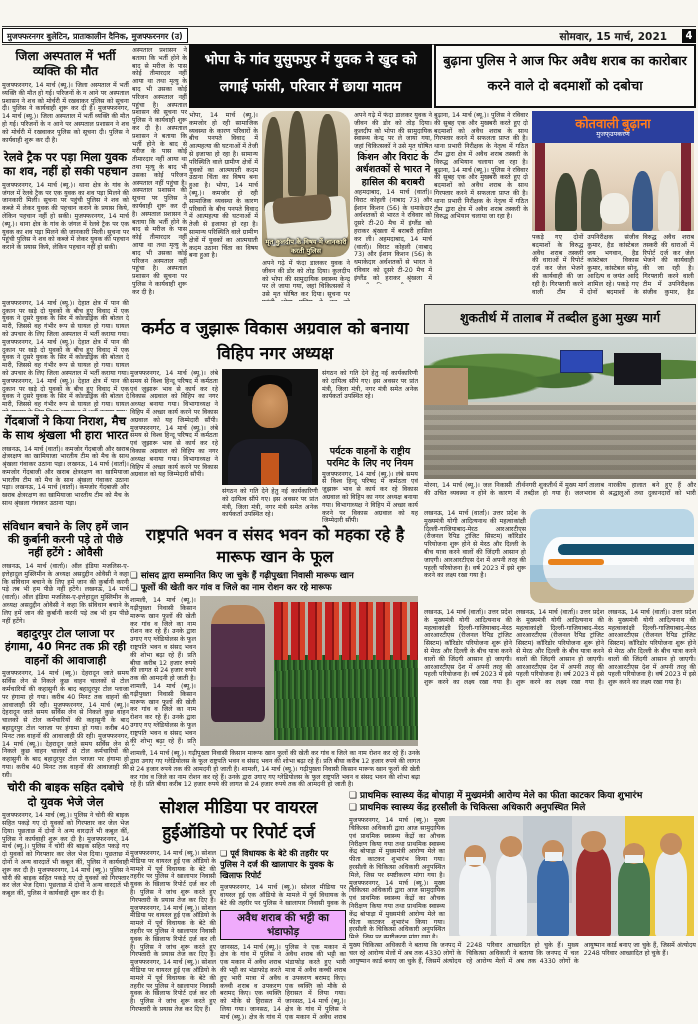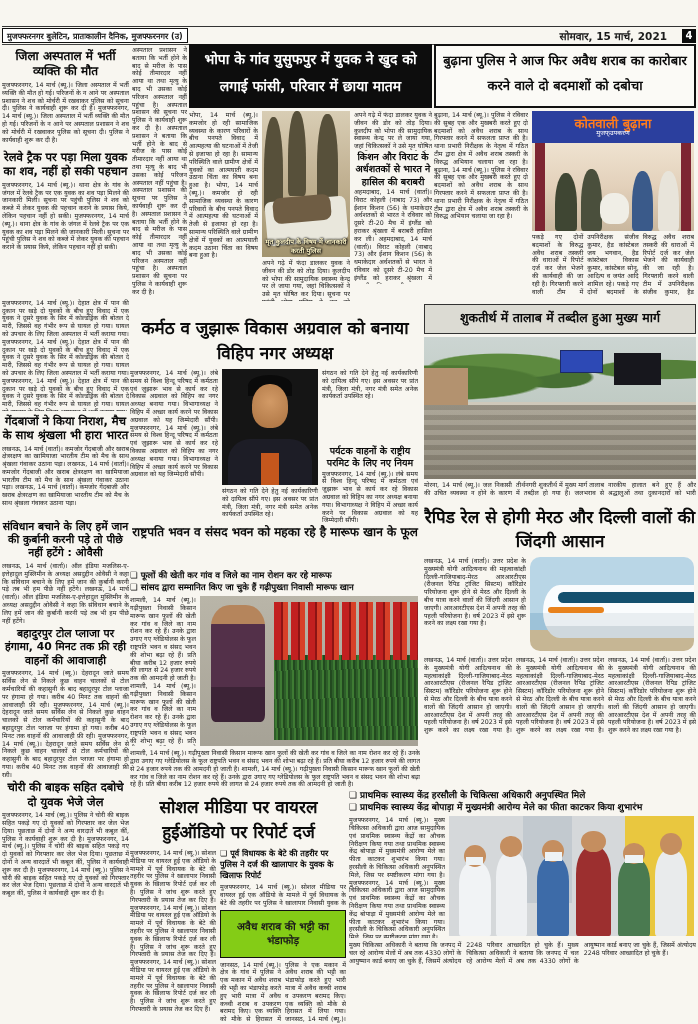--- a/index.html
+++ b/index.html
@@ -23,34 +23,34 @@
   
   .head-black{background:#0d0d0d;color:#fff;font-weight:bold;text-align:center;
               font-size:14px;line-height:1.9;padding:2px 3px;height:60px;overflow:hidden;}
   .head-border{border:2px solid #111;background:#fbfaf6;color:#0b0b0b;font-weight:bold;text-align:center;
                font-size:13px;line-height:1.95;padding:2px 3px;height:56px;overflow:hidden;}
   .head-gray{background:#dcdbd3;border:1px solid #333;color:#0b0b0b;font-weight:bold;text-align:center;
              font-size:12.5px;line-height:26px;height:28px;white-space:nowrap;overflow:hidden;margin-bottom:3px;}
   .head-big{color:#0b0b0b;font-weight:bold;text-align:center;overflow:hidden;}
   .subhead-c{font-weight:bold;text-align:center;font-size:9.5px;line-height:1.3;margin:0 0;color:#0a0a0a;}
   .box-subhead{border:1.5px solid #111;font-weight:bold;text-align:center;font-size:10.5px;
-               line-height:1.3;padding:9px 2px;margin:3px 0;background:#84cc16;}
+               line-height:1.3;padding:0 2px;margin:3px 0;background:#f0abfc;}
   .bullet{font-weight:bold;font-size:8.6px;line-height:1.35;color:#0a0a0a;text-align:left;}
   .bullet::before{content:"❏";margin-right:3px;}
   
   .ph{position:relative;overflow:hidden;background:#cfc9ba;flex:none;}
   .cap-ov{position:absolute;left:0;right:0;bottom:2px;text-align:center;color:#fff6c8;font-size:6.6px;
           font-weight:bold;text-shadow:0 0 2px #000,0 1px 2px #000,1px 0 2px #000;}
   
   .ph-stretcher{background:linear-gradient(180deg,#d8cdb4 0%,#c2b293 45%,#a2946f 100%);}
   .fig{position:absolute;background:#57503a;border-radius:45% 45% 12% 12%/55% 55% 8% 8%;}
   .str{position:absolute;left:5%;right:3%;bottom:10%;height:30%;background:#e9e7dc;border-radius:6px;transform:rotate(-5deg);}
   .bod{position:absolute;left:12%;right:22%;bottom:24%;height:18%;background:#6f5d44;border-radius:8px;transform:rotate(-5deg);}
   
-  .ph-kot{background:linear-gradient(180deg,#efe3d1 26%,#e3d1bb 62%,#c9b79e 100%);}
+  .ph-kot{background:linear-gradient(180deg,#efe3d1 26%,#e3d1bb 62%,#c9b79e 100%);font-family:Liberation Serif, serif;}
   .sign{position:absolute;top:0;left:0;right:0;height:27%;background:#2b3f9e;display:flex;flex-direction:column;
         align-items:center;justify-content:center;}
   .sign-l1{color:#ff7b1c;font-weight:bold;font-size:13px;line-height:1.05;}
   .sign-l2{color:#ffffff;font-size:6.5px;line-height:1.1;}
   .pill{position:absolute;top:27%;bottom:0;width:6%;background:#7d2532;}
   .sack{position:absolute;left:42%;bottom:6%;width:18%;height:26%;background:#f0eee6;border-radius:45% 45% 35% 35%;}
   
   .ph-flood .trees{position:absolute;top:0;left:0;right:0;height:46%;
      background:radial-gradient(ellipse at 8% 70%,#4d7834 0 26%,transparent 28%),
                 radial-gradient(ellipse at 28% 45%,#5d8a3f 0 24%,transparent 26%),
@@ -125,21 +125,21 @@
 
   <div class="block" style="left:132px;top:46px;width:55px;height:256px;">
     <div class="bt" style="height:256px;">अस्पताल प्रशासन ने बताया कि भर्ती होने के बाद से मरीज के पास कोई तीमारदार नहीं आया था तथा मृत्यु के बाद भी उसका कोई परिजन अस्पताल नहीं पहुंचा है। अस्पताल प्रशासन की सूचना पर पुलिस ने कार्यवाही शुरू कर दी है। अस्पताल प्रशासन ने बताया कि भर्ती होने के बाद से मरीज के पास कोई तीमारदार नहीं आया था तथा मृत्यु के बाद भी उसका कोई परिजन अस्पताल नहीं पहुंचा है। अस्पताल प्रशासन की सूचना पर पुलिस ने कार्यवाही शुरू कर दी है। अस्पताल प्रशासन ने बताया कि भर्ती होने के बाद से मरीज के पास कोई तीमारदार नहीं आया था तथा मृत्यु के बाद भी उसका कोई परिजन अस्पताल नहीं पहुंचा है। अस्पताल प्रशासन की सूचना पर पुलिस ने कार्यवाही शुरू कर दी है।</div>
   </div>
 
   <div class="block" style="left:189px;top:44px;width:243px;height:258px;">
     <div class="head-black">भोपा के गांव युसुफपुर में युवक ने खुद को लगाई फांसी, परिवार में छाया मातम</div>
     <div class="row" style="margin-top:3px;">
       <div class="bt" style="width:72px;height:190px;">भोपा, 14 मार्च (ब्यू.)। कमजोर हो रही सामाजिक व्यवस्था के कारण परिवारों के बीच पनपते विवाद में आत्महत्या की घटनाओं में तेजी से इजाफा हो रहा है। सामान्य परिस्थिति वाले ग्रामीण क्षेत्रों में युवकों का आत्मघाती कदम उठाना चिंता का विषय बना हुआ है। भोपा, 14 मार्च (ब्यू.)। कमजोर हो रही सामाजिक व्यवस्था के कारण परिवारों के बीच पनपते विवाद में आत्महत्या की घटनाओं में तेजी से इजाफा हो रहा है। सामान्य परिस्थिति वाले ग्रामीण क्षेत्रों में युवकों का आत्मघाती कदम उठाना चिंता का विषय बना हुआ है।</div>
       <div style="width:88px;flex:none;">
-        <div class="ph ph-stretcher" style="width:88px;height:146px;">
+        <div class="ph ph-stretcher" style="width:88px;height:146px;border-radius:15px;">
           <div class="fig" style="left:2%;top:4%;width:22%;height:66%;"></div>
           <div class="fig" style="left:30%;top:0;width:20%;height:58%;"></div>
           <div class="fig" style="left:62%;top:2%;width:24%;height:62%;"></div>
           <div class="str"></div>
           <div class="bod"></div>
           <div class="cap-ov">मृत कुलदीप के विषय में जानकारी करती पुलिस</div>
         </div>
         <div class="bt" style="height:42px;margin-top:2px;">अपने गढ़े में फंदा डालकर युवक ने जीवन की डोर को तोड़ दिया। कुलदीप को भोपा की सामुदायिक स्वास्थ्य केन्द्र पर ले जाया गया, जहां चिकित्सकों ने उसे मृत घोषित कर दिया। सूचना पर पहुंची भोपा पुलिस ने शव को पोस्टमार्टम के लिये भेज दिया।</div>
       </div>
       <div style="width:78px;flex:none;">
@@ -200,35 +200,34 @@
       <div class="trees"></div>
       <div class="bldg"></div>
       <div class="bb-blue"></div>
       <div class="bb-black"></div>
       <div class="water"></div>
     </div>
     <div class="bt" style="height:22px;margin-top:2px;column-count:3;column-gap:4px;">मोरना, 14 मार्च (ब्यू.)। जल निकासी की उचित व्यवस्था न होने के कारण तीर्थनगरी शुकतीर्थ में मुख्य मार्ग तालाब में तब्दील हो गया है। जलभराव से नारकीय हालात बने हुए हैं और श्रद्धालुओं तथा दुकानदारों को भारी परेशानी का सामना करना पड़ रहा है।</div>
   </div>
 
   <div class="block" style="left:130px;top:524px;width:290px;height:268px;">
-    <div class="head-big" style="font-size:12px;line-height:1.35;height:46px;">राष्ट्रपति भवन व संसद भवन को महका रहे है मारूफ खान के फूल</div>
+    <div class="head-big" style="font-size:16px;line-height:1.35;height:46px;">राष्ट्रपति भवन व संसद भवन को महका रहे है मारूफ खान के फूल</div>
+    <div class="bullet">सांसद द्वारा सम्मानित किए जा चुके हैं गढ़ीपुख्ता निवासी मारूफ खान</div>
     <div class="bullet">फूलों की खेती कर गांव व जिले का नाम रोशन कर रहे मारूफ</div>
-    <div class="bullet">सांसद द्वारा सम्मानित किए जा चुके हैं गढ़ीपुख्ता निवासी मारूफ खान</div>
     <div class="row" style="margin-top:3px;">
       <div class="bt" style="width:66px;height:150px;">शामली, 14 मार्च (ब्यू.)। गढ़ीपुख्ता निवासी किसान मारूफ खान फूलों की खेती कर गांव व जिले का नाम रोशन कर रहे हैं। उनके द्वारा उगाए गए ग्लेडियोलस के फूल राष्ट्रपति भवन व संसद भवन की शोभा बढ़ा रहे हैं। प्रति बीघा करीब 12 हजार रुपये की लागत से 24 हजार रुपये तक की आमदनी हो जाती है। शामली, 14 मार्च (ब्यू.)। गढ़ीपुख्ता निवासी किसान मारूफ खान फूलों की खेती कर गांव व जिले का नाम रोशन कर रहे हैं। उनके द्वारा उगाए गए ग्लेडियोलस के फूल राष्ट्रपति भवन व संसद भवन की शोभा बढ़ा रहे हैं। प्रति बीघा करीब 12 हजार रुपये की लागत से 24 हजार रुपये तक की आमदनी हो जाती है। शामली, 14 मार्च (ब्यू.)। गढ़ीपुख्ता निवासी किसान मारूफ खान फूलों की खेती कर गांव व जिले का नाम रोशन कर रहे हैं। उनके द्वारा उगाए गए ग्लेडियोलस के फूल राष्ट्रपति भवन व संसद भवन की शोभा बढ़ा रहे हैं। प्रति बीघा करीब 12 हजार रुपये की लागत से 24 हजार रुपये तक की आमदनी हो जाती है।</div>
       <div class="ph ph-flowers" style="width:218px;height:150px;">
         <div class="man"></div>
         <div class="flw"></div>
       </div>
     </div>
     <div class="bt" style="height:40px;margin-top:3px;">शामली, 14 मार्च (ब्यू.)। गढ़ीपुख्ता निवासी किसान मारूफ खान फूलों की खेती कर गांव व जिले का नाम रोशन कर रहे हैं। उनके द्वारा उगाए गए ग्लेडियोलस के फूल राष्ट्रपति भवन व संसद भवन की शोभा बढ़ा रहे हैं। प्रति बीघा करीब 12 हजार रुपये की लागत से 24 हजार रुपये तक की आमदनी हो जाती है। शामली, 14 मार्च (ब्यू.)। गढ़ीपुख्ता निवासी किसान मारूफ खान फूलों की खेती कर गांव व जिले का नाम रोशन कर रहे हैं। उनके द्वारा उगाए गए ग्लेडियोलस के फूल राष्ट्रपति भवन व संसद भवन की शोभा बढ़ा रहे हैं। प्रति बीघा करीब 12 हजार रुपये की लागत से 24 हजार रुपये तक की आमदनी हो जाती है।</div>
   </div>
 
   <div class="block" style="left:424px;top:506px;width:272px;height:281px;">
-    <div class="head-big" style="font-size:17px;line-height:1.4;height:48px;">रैपिड रेल से होगी मेरठ और दिल्ली वालों की जिंदगी आसान</div>
     <div class="row" style="margin-top:3px;">
       <div class="bt" style="width:102px;height:96px;">लखनऊ, 14 मार्च (वार्ता)। उत्तर प्रदेश के मुख्यमंत्री योगी आदित्यनाथ की महत्वाकांक्षी दिल्ली-गाजियाबाद-मेरठ आरआरटीएस (रीजनल रैपिड ट्रांजिट सिस्टम) कॉरिडोर परियोजना शुरू होने से मेरठ और दिल्ली के बीच यात्रा करने वालों की जिंदगी आसान हो जाएगी। आरआरटीएस देश में अपनी तरह की पहली परियोजना है। वर्ष 2023 में इसे शुरू करने का लक्ष्य रखा गया है।</div>
       <div class="ph ph-train" style="width:164px;height:94px;">
         <div class="train">
           <div class="winband"></div>
           <div class="orstripe"></div>
         </div>
       </div>
     </div>
     <div class="bt" style="height:126px;margin-top:3px;column-count:3;column-gap:4px;">लखनऊ, 14 मार्च (वार्ता)। उत्तर प्रदेश के मुख्यमंत्री योगी आदित्यनाथ की महत्वाकांक्षी दिल्ली-गाजियाबाद-मेरठ आरआरटीएस (रीजनल रैपिड ट्रांजिट सिस्टम) कॉरिडोर परियोजना शुरू होने से मेरठ और दिल्ली के बीच यात्रा करने वालों की जिंदगी आसान हो जाएगी। आरआरटीएस देश में अपनी तरह की पहली परियोजना है। वर्ष 2023 में इसे शुरू करने का लक्ष्य रखा गया है। लखनऊ, 14 मार्च (वार्ता)। उत्तर प्रदेश के मुख्यमंत्री योगी आदित्यनाथ की महत्वाकांक्षी दिल्ली-गाजियाबाद-मेरठ आरआरटीएस (रीजनल रैपिड ट्रांजिट सिस्टम) कॉरिडोर परियोजना शुरू होने से मेरठ और दिल्ली के बीच यात्रा करने वालों की जिंदगी आसान हो जाएगी। आरआरटीएस देश में अपनी तरह की पहली परियोजना है। वर्ष 2023 में इसे शुरू करने का लक्ष्य रखा गया है। लखनऊ, 14 मार्च (वार्ता)। उत्तर प्रदेश के मुख्यमंत्री योगी आदित्यनाथ की महत्वाकांक्षी दिल्ली-गाजियाबाद-मेरठ आरआरटीएस (रीजनल रैपिड ट्रांजिट सिस्टम) कॉरिडोर परियोजना शुरू होने से मेरठ और दिल्ली के बीच यात्रा करने वालों की जिंदगी आसान हो जाएगी। आरआरटीएस देश में अपनी तरह की पहली परियोजना है। वर्ष 2023 में इसे शुरू करने का लक्ष्य रखा गया है।</div>
@@ -241,22 +240,22 @@
       <div style="width:126px;flex:none;">
         <div class="bullet" style="font-size:8px;">पूर्व विधायक के बेटे की तहरीर पर पुलिस ने दर्ज की खालापार के युवक के खिलाफ रिपोर्ट</div>
         <div class="bt" style="height:24px;margin-top:2px;">मुजफ्फरनगर, 14 मार्च (ब्यू.)। सोशल मीडिया पर वायरल हुई एक ऑडियो के मामले में पूर्व विधायक के बेटे की तहरीर पर पुलिस ने खालापार निवासी युवक के खिलाफ रिपोर्ट दर्ज कर ली है। पुलिस ने जांच शुरू करते हुए गिरफ्तारी के प्रयास तेज कर दिए हैं।</div>
         <div class="box-subhead">अवैध शराब की भट्टी का भंडाफोड़</div>
         <div class="bt" style="height:84px;column-count:2;column-gap:4px;">जानसठ, 14 मार्च (ब्यू.)। क्षेत्र के गांव में पुलिस ने एक मकान में अवैध शराब की भट्टी का भंडाफोड़ करते हुए भारी मात्रा में अवैध कच्ची शराब व उपकरण बरामद किए। एक व्यक्ति को मौके से हिरासत में लिया गया। जानसठ, 14 मार्च (ब्यू.)। क्षेत्र के गांव में पुलिस ने एक मकान में अवैध शराब की भट्टी का भंडाफोड़ करते हुए भारी मात्रा में अवैध कच्ची शराब व उपकरण बरामद किए। एक व्यक्ति को मौके से हिरासत में लिया गया। जानसठ, 14 मार्च (ब्यू.)। क्षेत्र के गांव में पुलिस ने एक मकान में अवैध शराब की भट्टी का भंडाफोड़ करते हुए भारी मात्रा में अवैध कच्ची शराब व उपकरण बरामद किए। एक व्यक्ति को मौके से हिरासत में लिया गया।</div>
       </div>
     </div>
   </div>
 
   <div class="block" style="left:349px;top:789px;width:347px;height:234px;">
+    <div class="bullet" style="font-size:9px;">प्राथमिक स्वास्थ्य केंद्र बोपाड़ा में मुख्यमंत्री आरोग्य मेले का फीता काटकर किया शुभारंभ</div>
     <div class="bullet" style="font-size:9px;">प्राथमिक स्वास्थ्य केंद्र हरसौली के चिकित्सा अधिकारी अनुपस्थित मिले</div>
-    <div class="bullet" style="font-size:9px;">प्राथमिक स्वास्थ्य केंद्र बोपाड़ा में मुख्यमंत्री आरोग्य मेले का फीता काटकर किया शुभारंभ</div>
     <div class="row" style="margin-top:3px;">
       <div class="bt" style="width:96px;height:122px;">मुजफ्फरनगर, 14 मार्च (ब्यू.)। मुख्य चिकित्सा अधिकारी द्वारा आज सामुदायिक एवं प्राथमिक स्वास्थ्य केंद्रों का औचक निरीक्षण किया गया तथा प्राथमिक स्वास्थ्य केंद्र बोपाड़ा में मुख्यमंत्री आरोग्य मेले का फीता काटकर शुभारंभ किया गया। हरसौली के चिकित्सा अधिकारी अनुपस्थित मिले, जिस पर स्पष्टीकरण मांगा गया है। मुजफ्फरनगर, 14 मार्च (ब्यू.)। मुख्य चिकित्सा अधिकारी द्वारा आज सामुदायिक एवं प्राथमिक स्वास्थ्य केंद्रों का औचक निरीक्षण किया गया तथा प्राथमिक स्वास्थ्य केंद्र बोपाड़ा में मुख्यमंत्री आरोग्य मेले का फीता काटकर शुभारंभ किया गया। हरसौली के चिकित्सा अधिकारी अनुपस्थित मिले, जिस पर स्पष्टीकरण मांगा गया है।</div>
       <div class="ph ph-health" style="width:245px;height:120px;">
         <div class="door"></div>
         <div class="per" style="left:4%;width:13%;height:62%;background:#f1f3f5;"></div>
         <div class="per" style="left:19%;width:13%;height:70%;background:#eef0f2;"></div>
         <div class="per" style="left:36%;width:13%;height:66%;background:#3d6ba8;"></div>
         <div class="per" style="left:52%;width:14%;height:74%;background:#9c2f2f;"></div>
         <div class="per" style="left:69%;width:13%;height:64%;background:#4a7a50;"></div>
         <div class="per" style="left:84%;width:13%;height:72%;background:#e9ebec;"></div>

